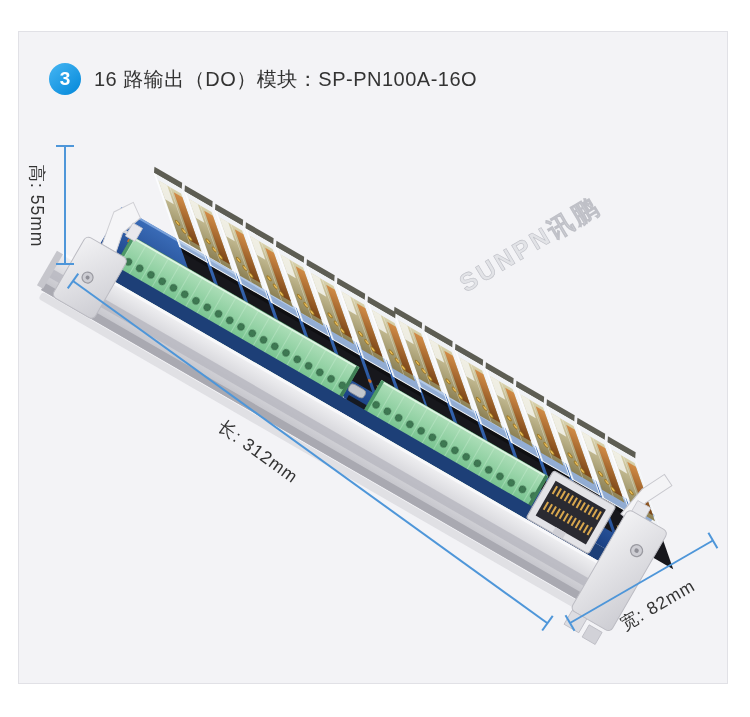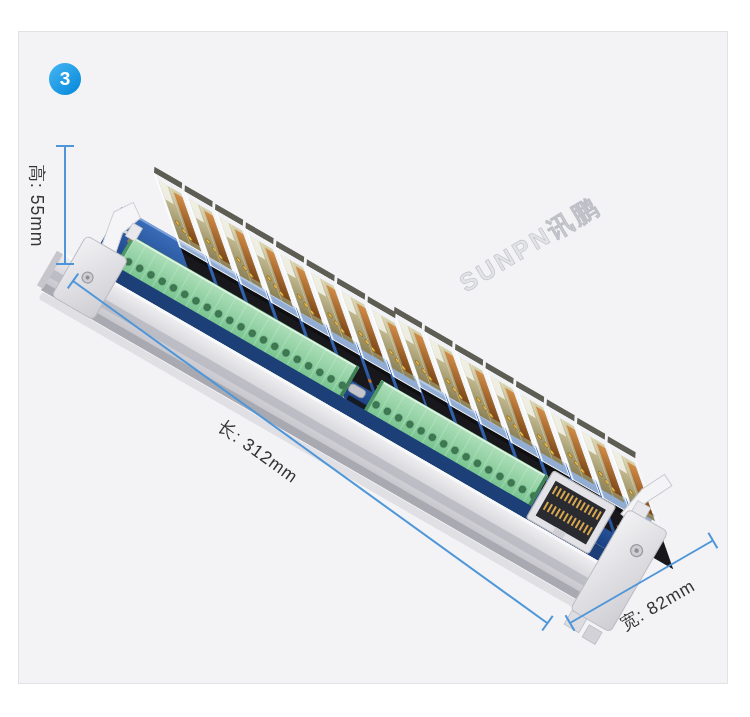--- a/index.html
+++ b/index.html
@@ -31,20 +31,21 @@
 </style>
 </head>
 <body>
 
 <div class="card"></div>
 
 <div class="header">
   <div class="badge">
     <span>3</span>
   </div>
+  <h1 class="title">16 路输出（DO）模块：SP-PN100A-16O</h1>
 </div>
 
 <svg class="scene" viewBox="0 0 750 717" aria-hidden="true">
   <defs>
     <linearGradient id="gPcb" x1="0" y1="0" x2="0" y2="1">
       <stop offset="0" stop-color="#3a6cb8"></stop>
         <stop offset="1" stop-color="#1b4184"></stop>
     </linearGradient>
     <linearGradient id="gRail" x1="0" y1="0" x2="0" y2="1">
       <stop offset="0" stop-color="#f1f1f3"></stop>

